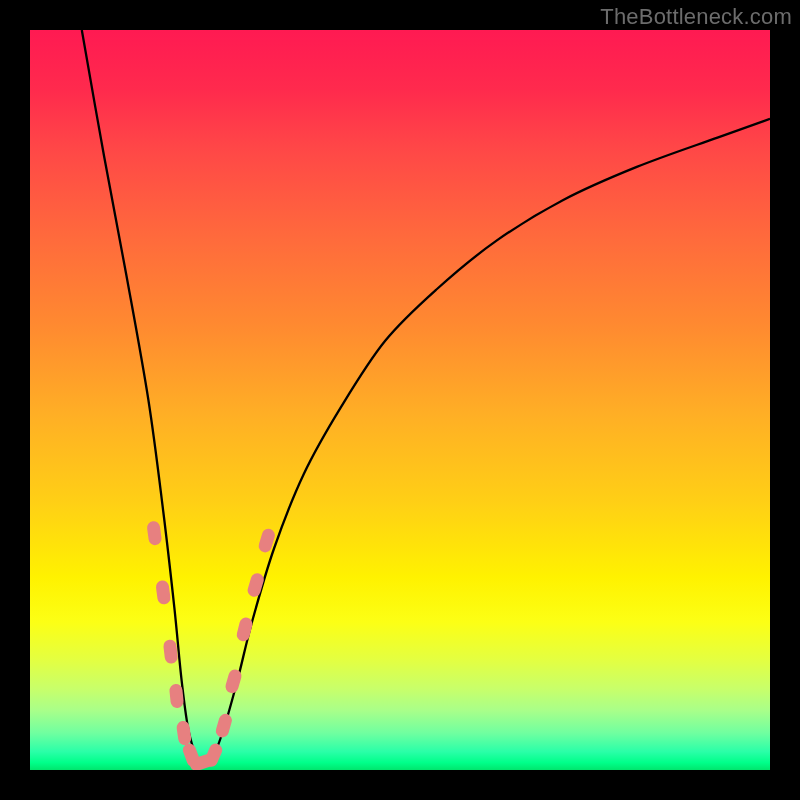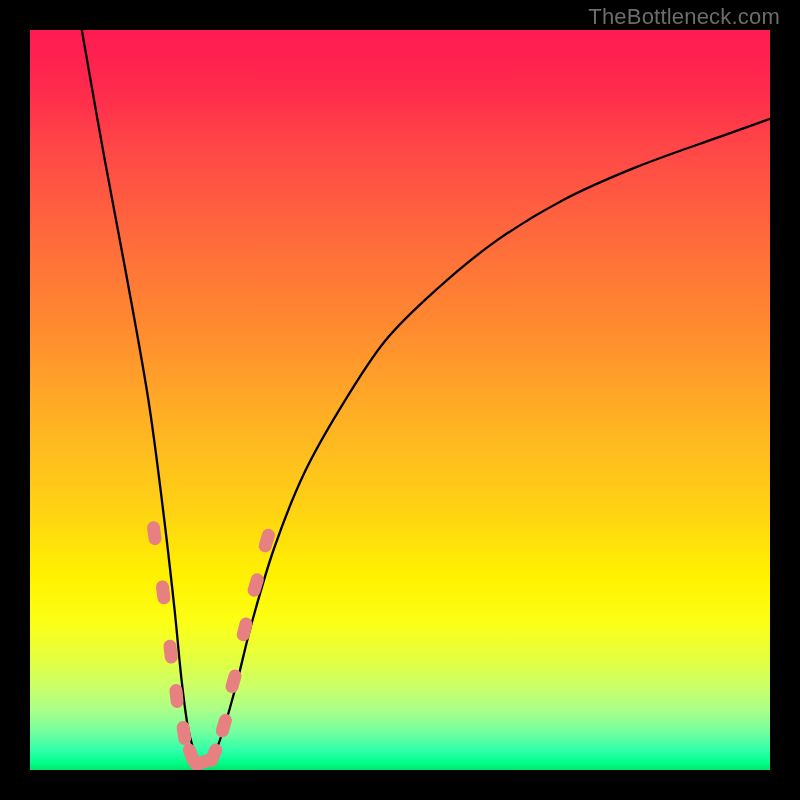--- a/index.html
+++ b/index.html
@@ -36,21 +36,21 @@
       #a8ff8a 92%,
       #70ffa0 95%,
       #2bffa8 97.5%,
       #00ff8a 99%,
       #00e56d 100%
     );
   }
   .watermark {
     position: absolute;
     top: 4px;
-    right: 20px;
+    right: 8px;
     font-family: Arial, Helvetica, sans-serif;
     font-size: 22px;
     font-weight: 500;
     color: #6c6c6c;
     letter-spacing: 0.2px;
   }
   svg.curve-layer {
     position: absolute;
     left: 0;
     top: 0;

